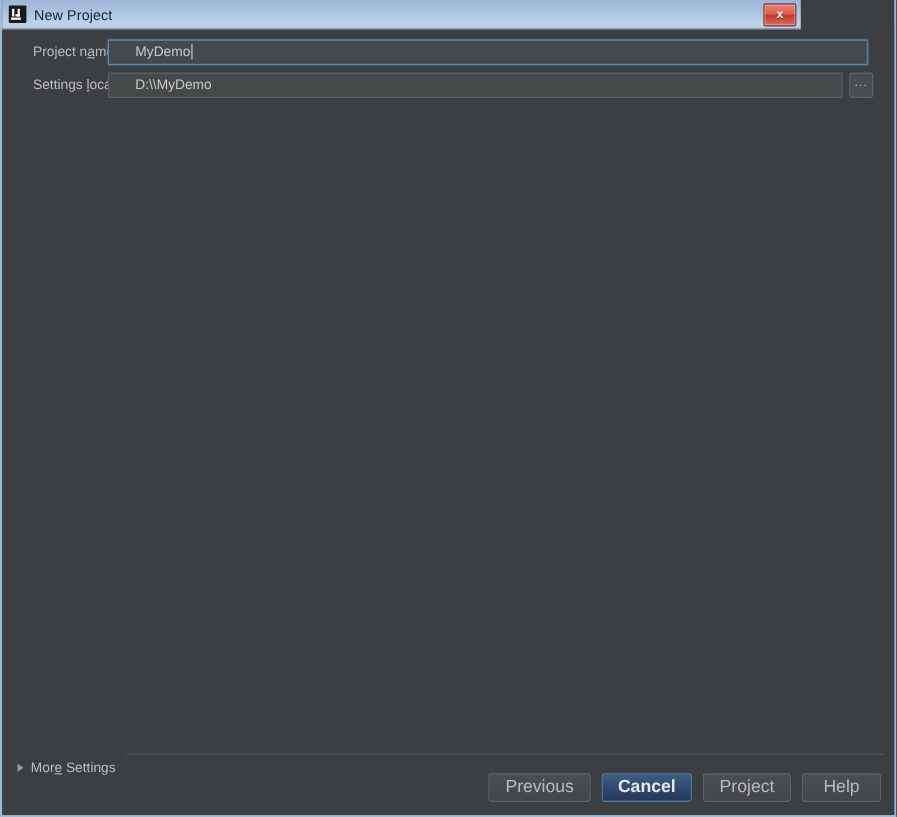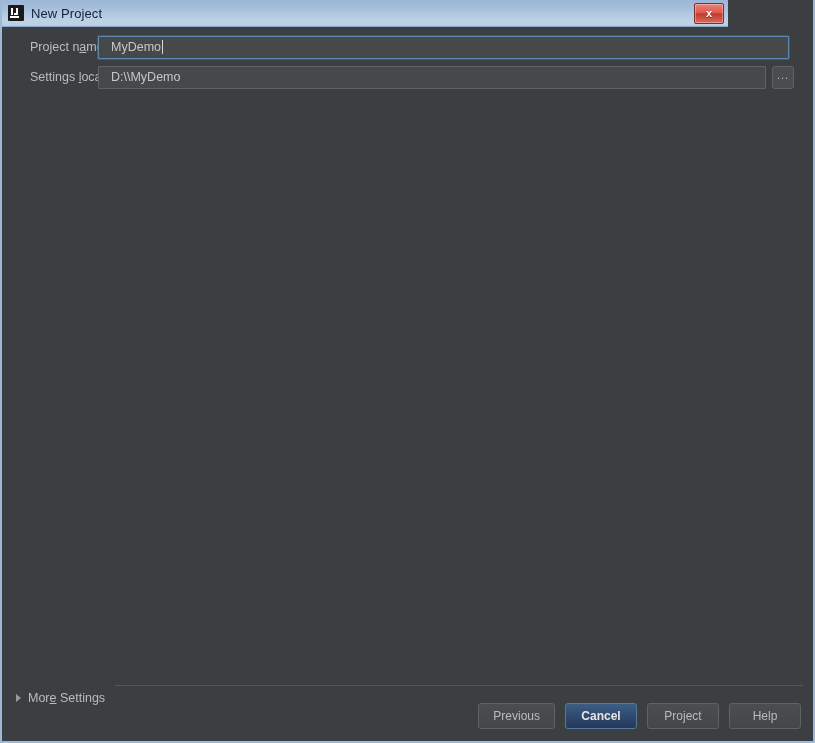--- a/index.html
+++ b/index.html
@@ -137,21 +137,21 @@
   }
 
   .text-field {
     height: 23px;
     box-sizing: border-box;
     background: #45494a;
     color: #c8c8c8;
     font-size: 12.5px;
     display: flex;
     align-items: center;
-    padding-left: 12px;
+    padding-left: 24px;
     border: 1px solid #5e6364;
     border-radius: 1px;
     position: relative;
     cursor: text;
   }
   .text-field.focused {
     border: 1px solid #5b87b5;
     box-shadow: 0 0 0 1px rgba(91,135,181,0.35);
   }
   #project-name-input {
@@ -242,21 +242,21 @@
   }
   .dialog-button {
     min-width: 72px;
     height: 26px;
     box-sizing: border-box;
     padding: 0 14px;
     border: 1px solid #5e6364;
     border-radius: 3px;
     background: linear-gradient(to bottom, #4a4e50 0%, #434749 100%);
     color: #bbbbbb;
-    font-size: 12px;
+    font-size: 16px;
     font-family: "Liberation Sans", sans-serif;
     display: flex;
     align-items: center;
     justify-content: center;
     cursor: pointer;
     white-space: nowrap;
   }
   .dialog-button.default {
     background: linear-gradient(to bottom, #3a5b82 0%, #2e4straight 0%);
     background: linear-gradient(to bottom, #3b5b80 0%, #2b4straight 100%);

